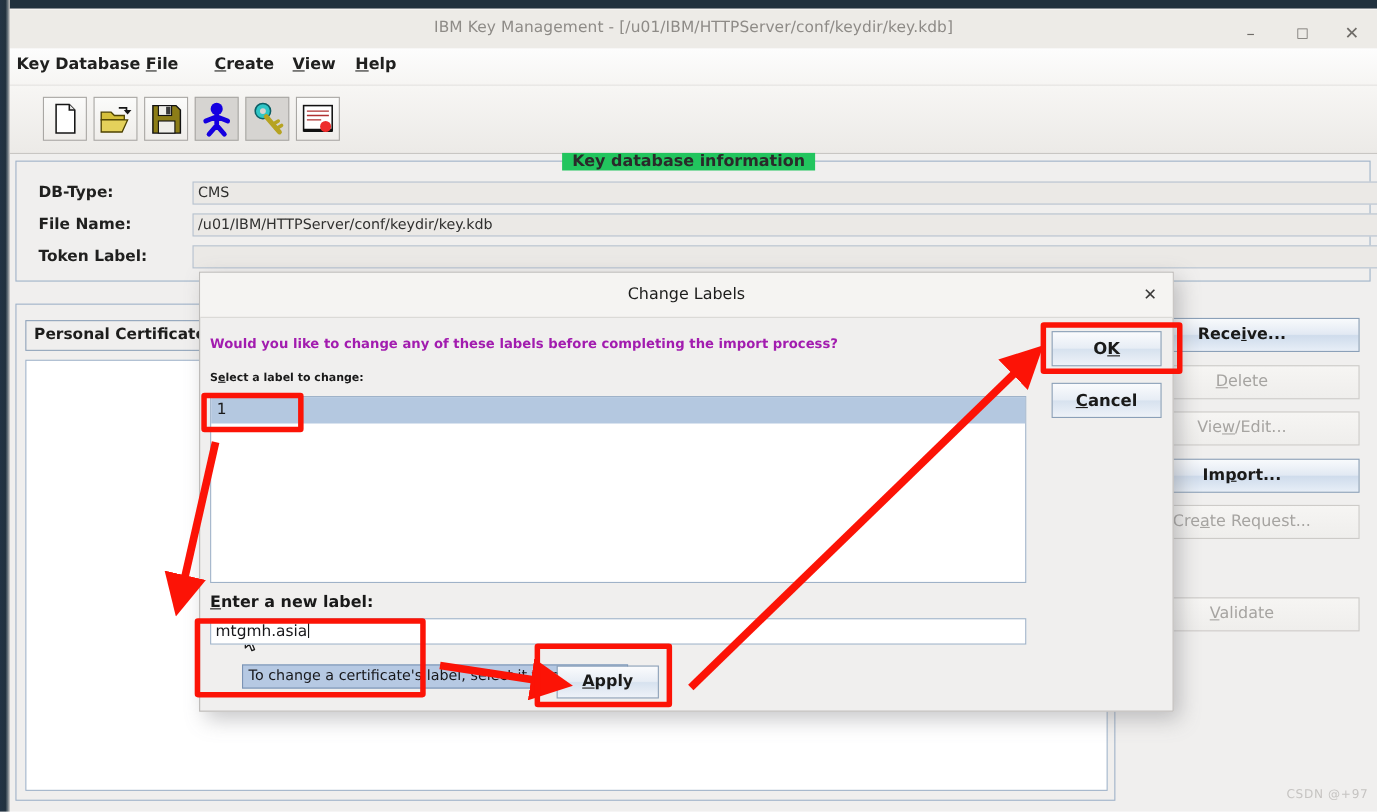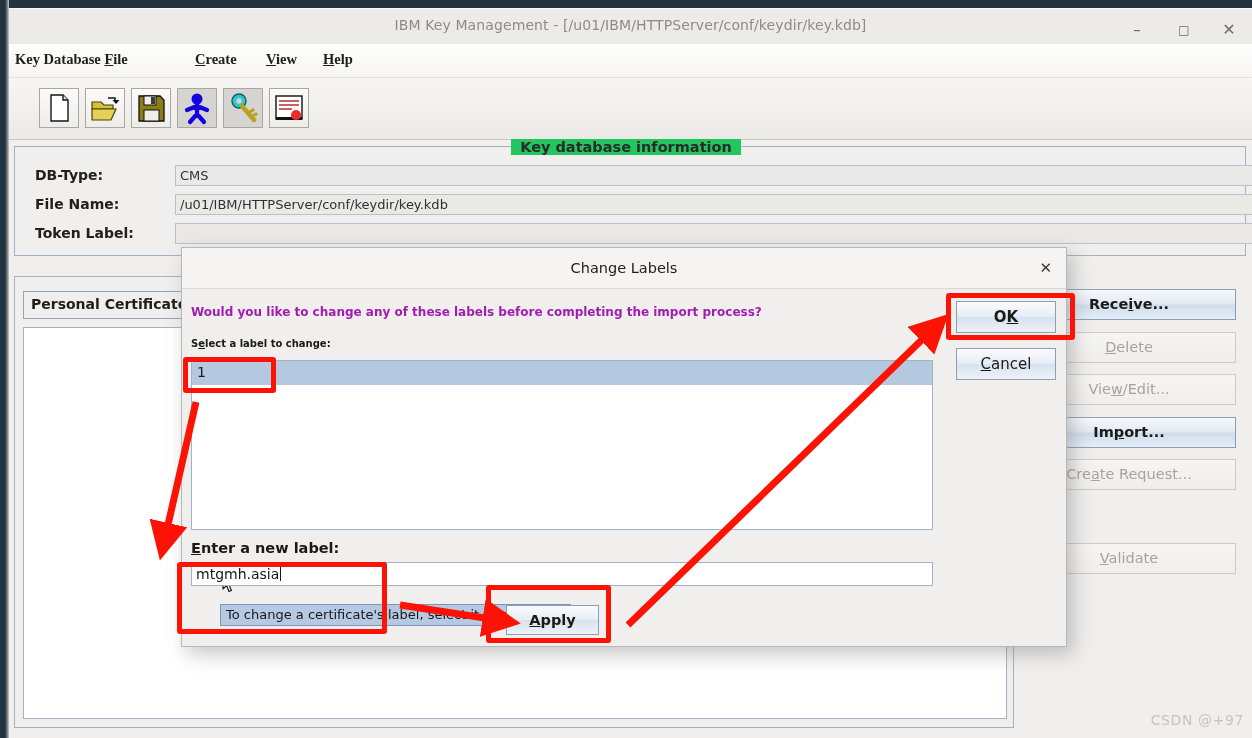--- a/index.html
+++ b/index.html
@@ -57,21 +57,20 @@
   #win-min { right: 102px; }
   #win-max { right: 55px; font-size: 12px; }
   #win-close { right: 10px; font-size: 16px; }
 
   
   #menubar {
     position: absolute; left: 9px; top: 44px; right: 0; height: 34px;
     background: linear-gradient(to bottom, #fdfdfd 0%, #f6f5f3 100%);
     border-bottom: 1px solid #e4e2df;
     box-sizing: border-box;
-    font-family: Liberation Serif, serif;
   }
   .menu-item {
     position: absolute; top: 7px;
     font-size: 14.5px;
     font-weight: bold;
     color: #20201f;
     cursor: default;
     white-space: nowrap;
   }
   .menu-item u { text-decoration: underline; }
@@ -182,21 +181,21 @@
     color: #a6a4a1;
     font-weight: normal;
     font-size: 14.5px;
   }
   .sidebtn u { text-decoration: underline; }
 
   
   #watermark {
     position: absolute;
     right: 8px; bottom: 10px;
-    font-size: 14px;
+    font-size: 11px;
     color: #c6c4c2;
     letter-spacing: 0.6px;
     font-family: "DejaVu Sans", "Liberation Sans", sans-serif;
   }
 
   
   #dialog-shadow {
     position: absolute;
     left: 181px; top: 247px;
     width: 886px; height: 400px;
@@ -314,21 +313,21 @@
     text-align: center;
     line-height: 30px;
     cursor: default;
   }
   #cancel-btn {
     position: absolute; left: 774px; top: 100px;
     width: 100px; height: 32px;
     border: 1px solid #8ba0b8;
     background: linear-gradient(to bottom,#fafbfd 0%, #e7edf5 48%, #d7e2ef 52%, #eef2f8 100%);
     box-sizing: border-box;
-    font-size: 15px; font-weight: normal;
+    font-size: 15px; font-weight: bold;
     color: #1a1a19;
     text-align: center;
     line-height: 30px;
     cursor: default;
   }
   #ok-btn u, #cancel-btn u { text-decoration: underline; }
 
   
   #annotations {
     position: absolute; left: 0; top: 0;

